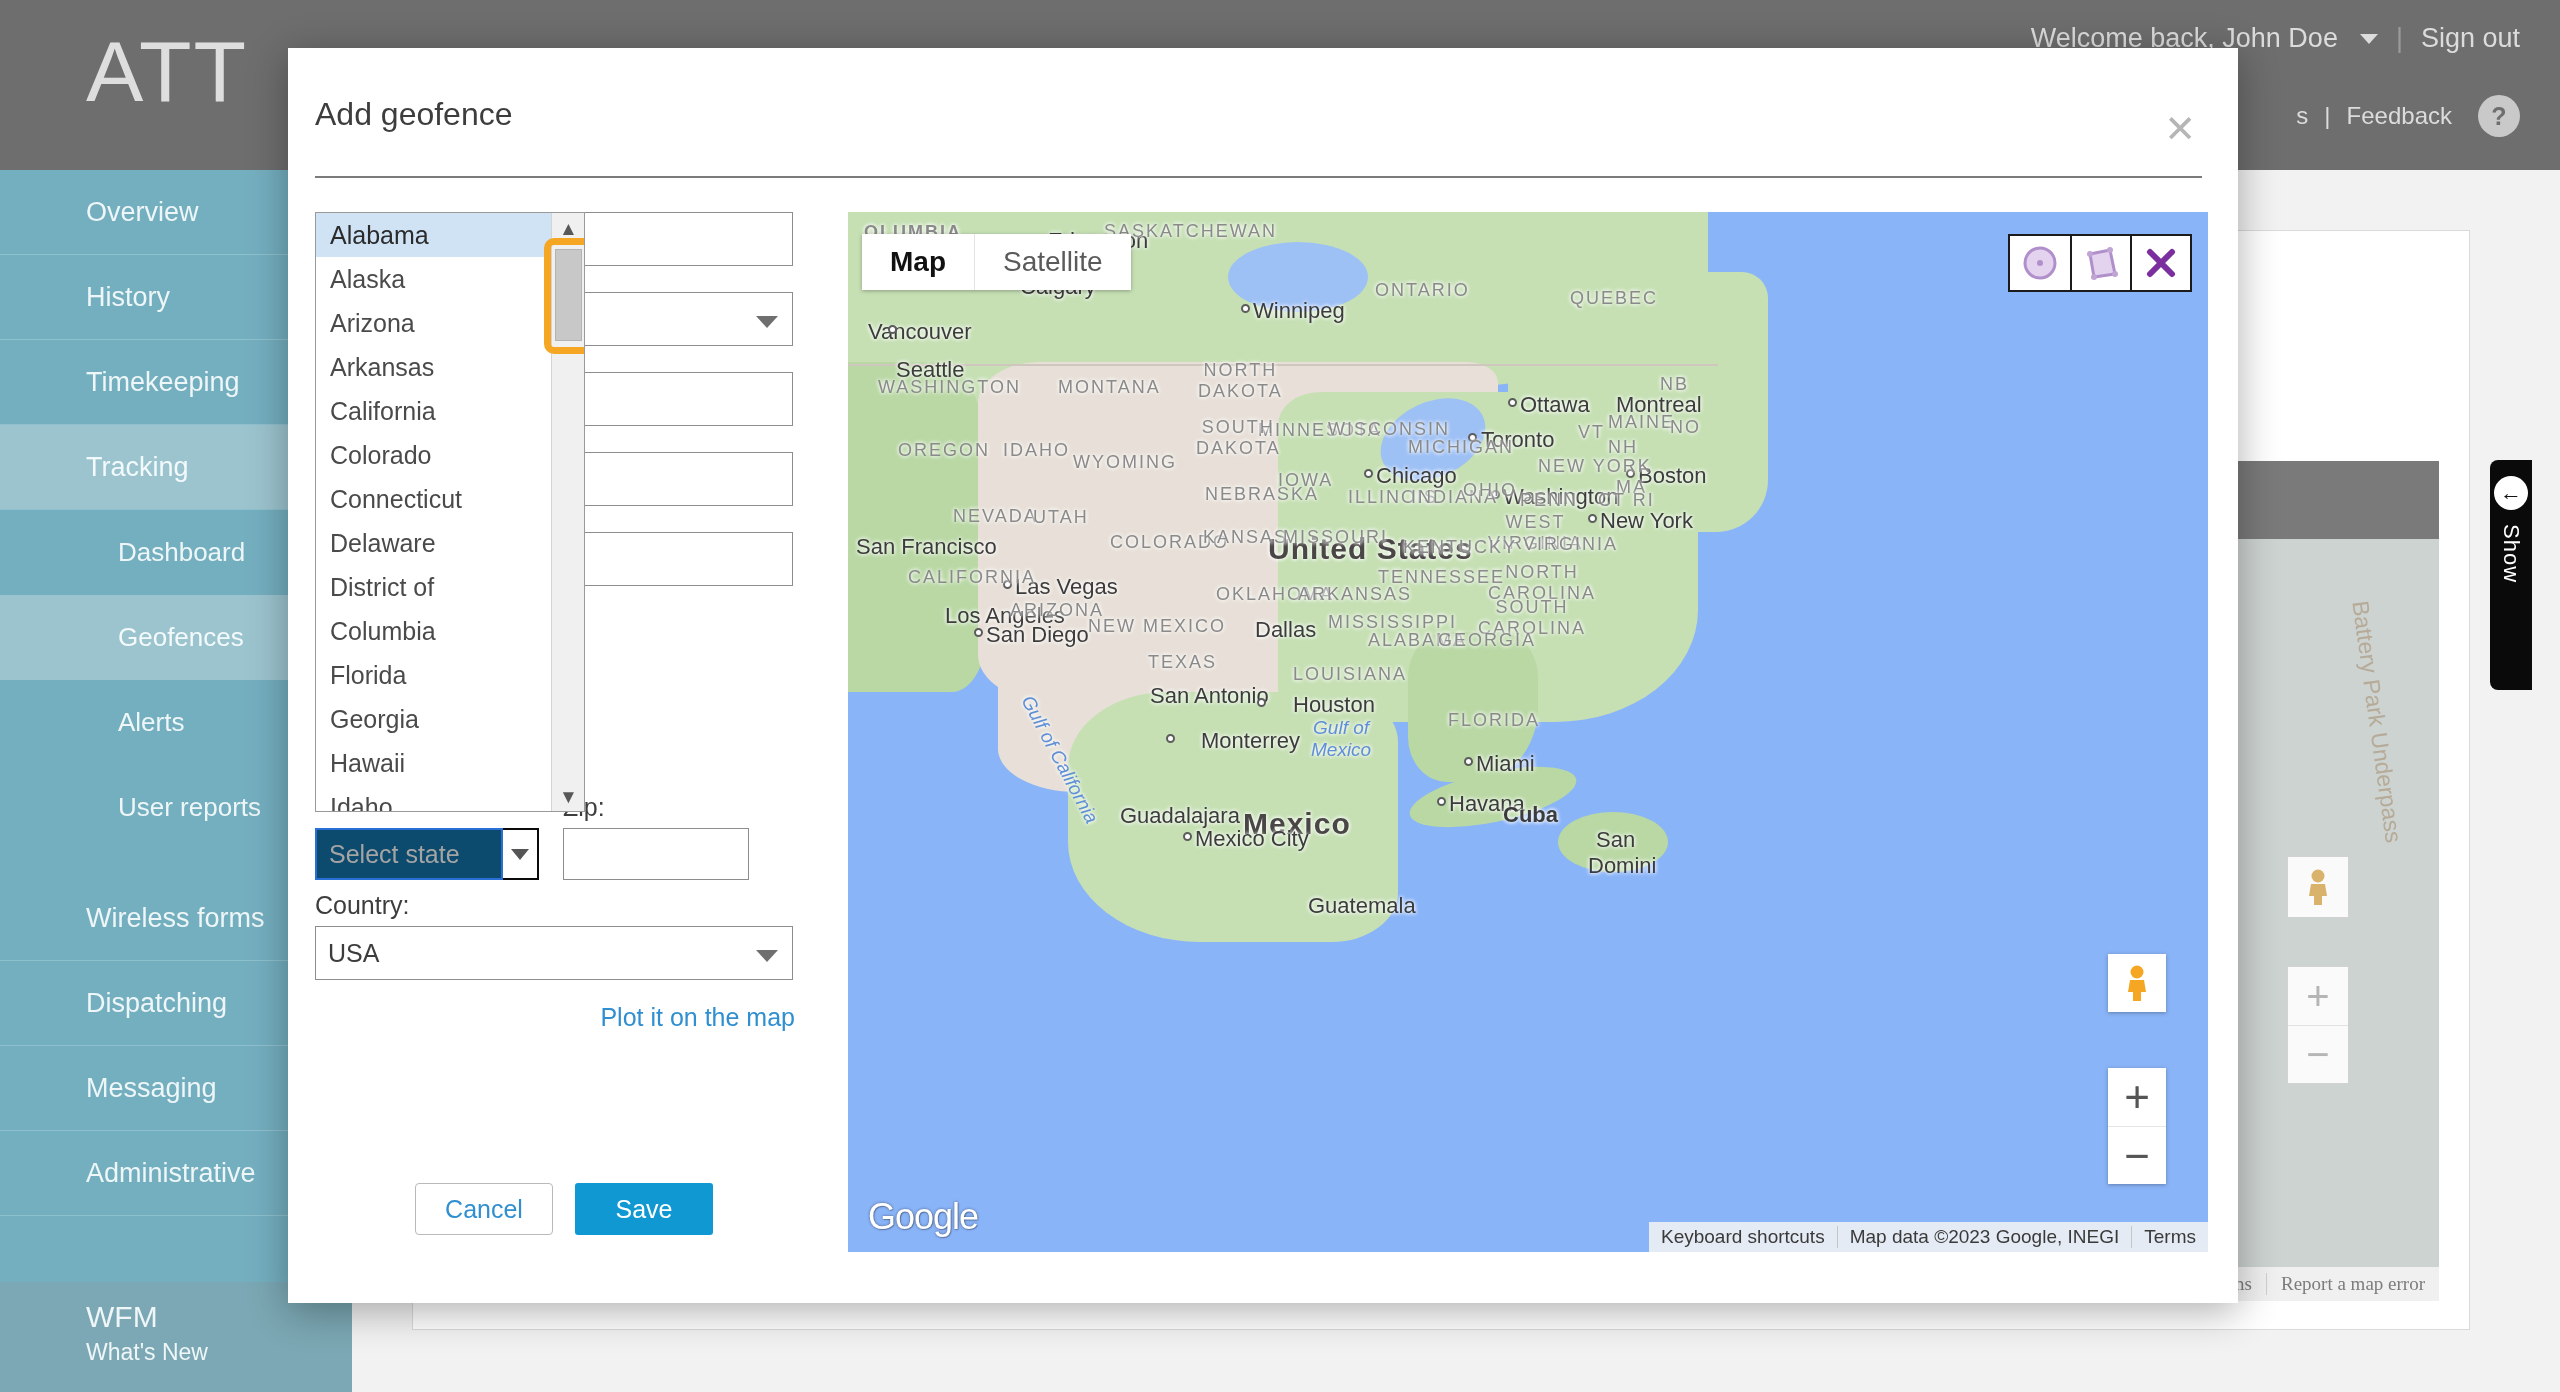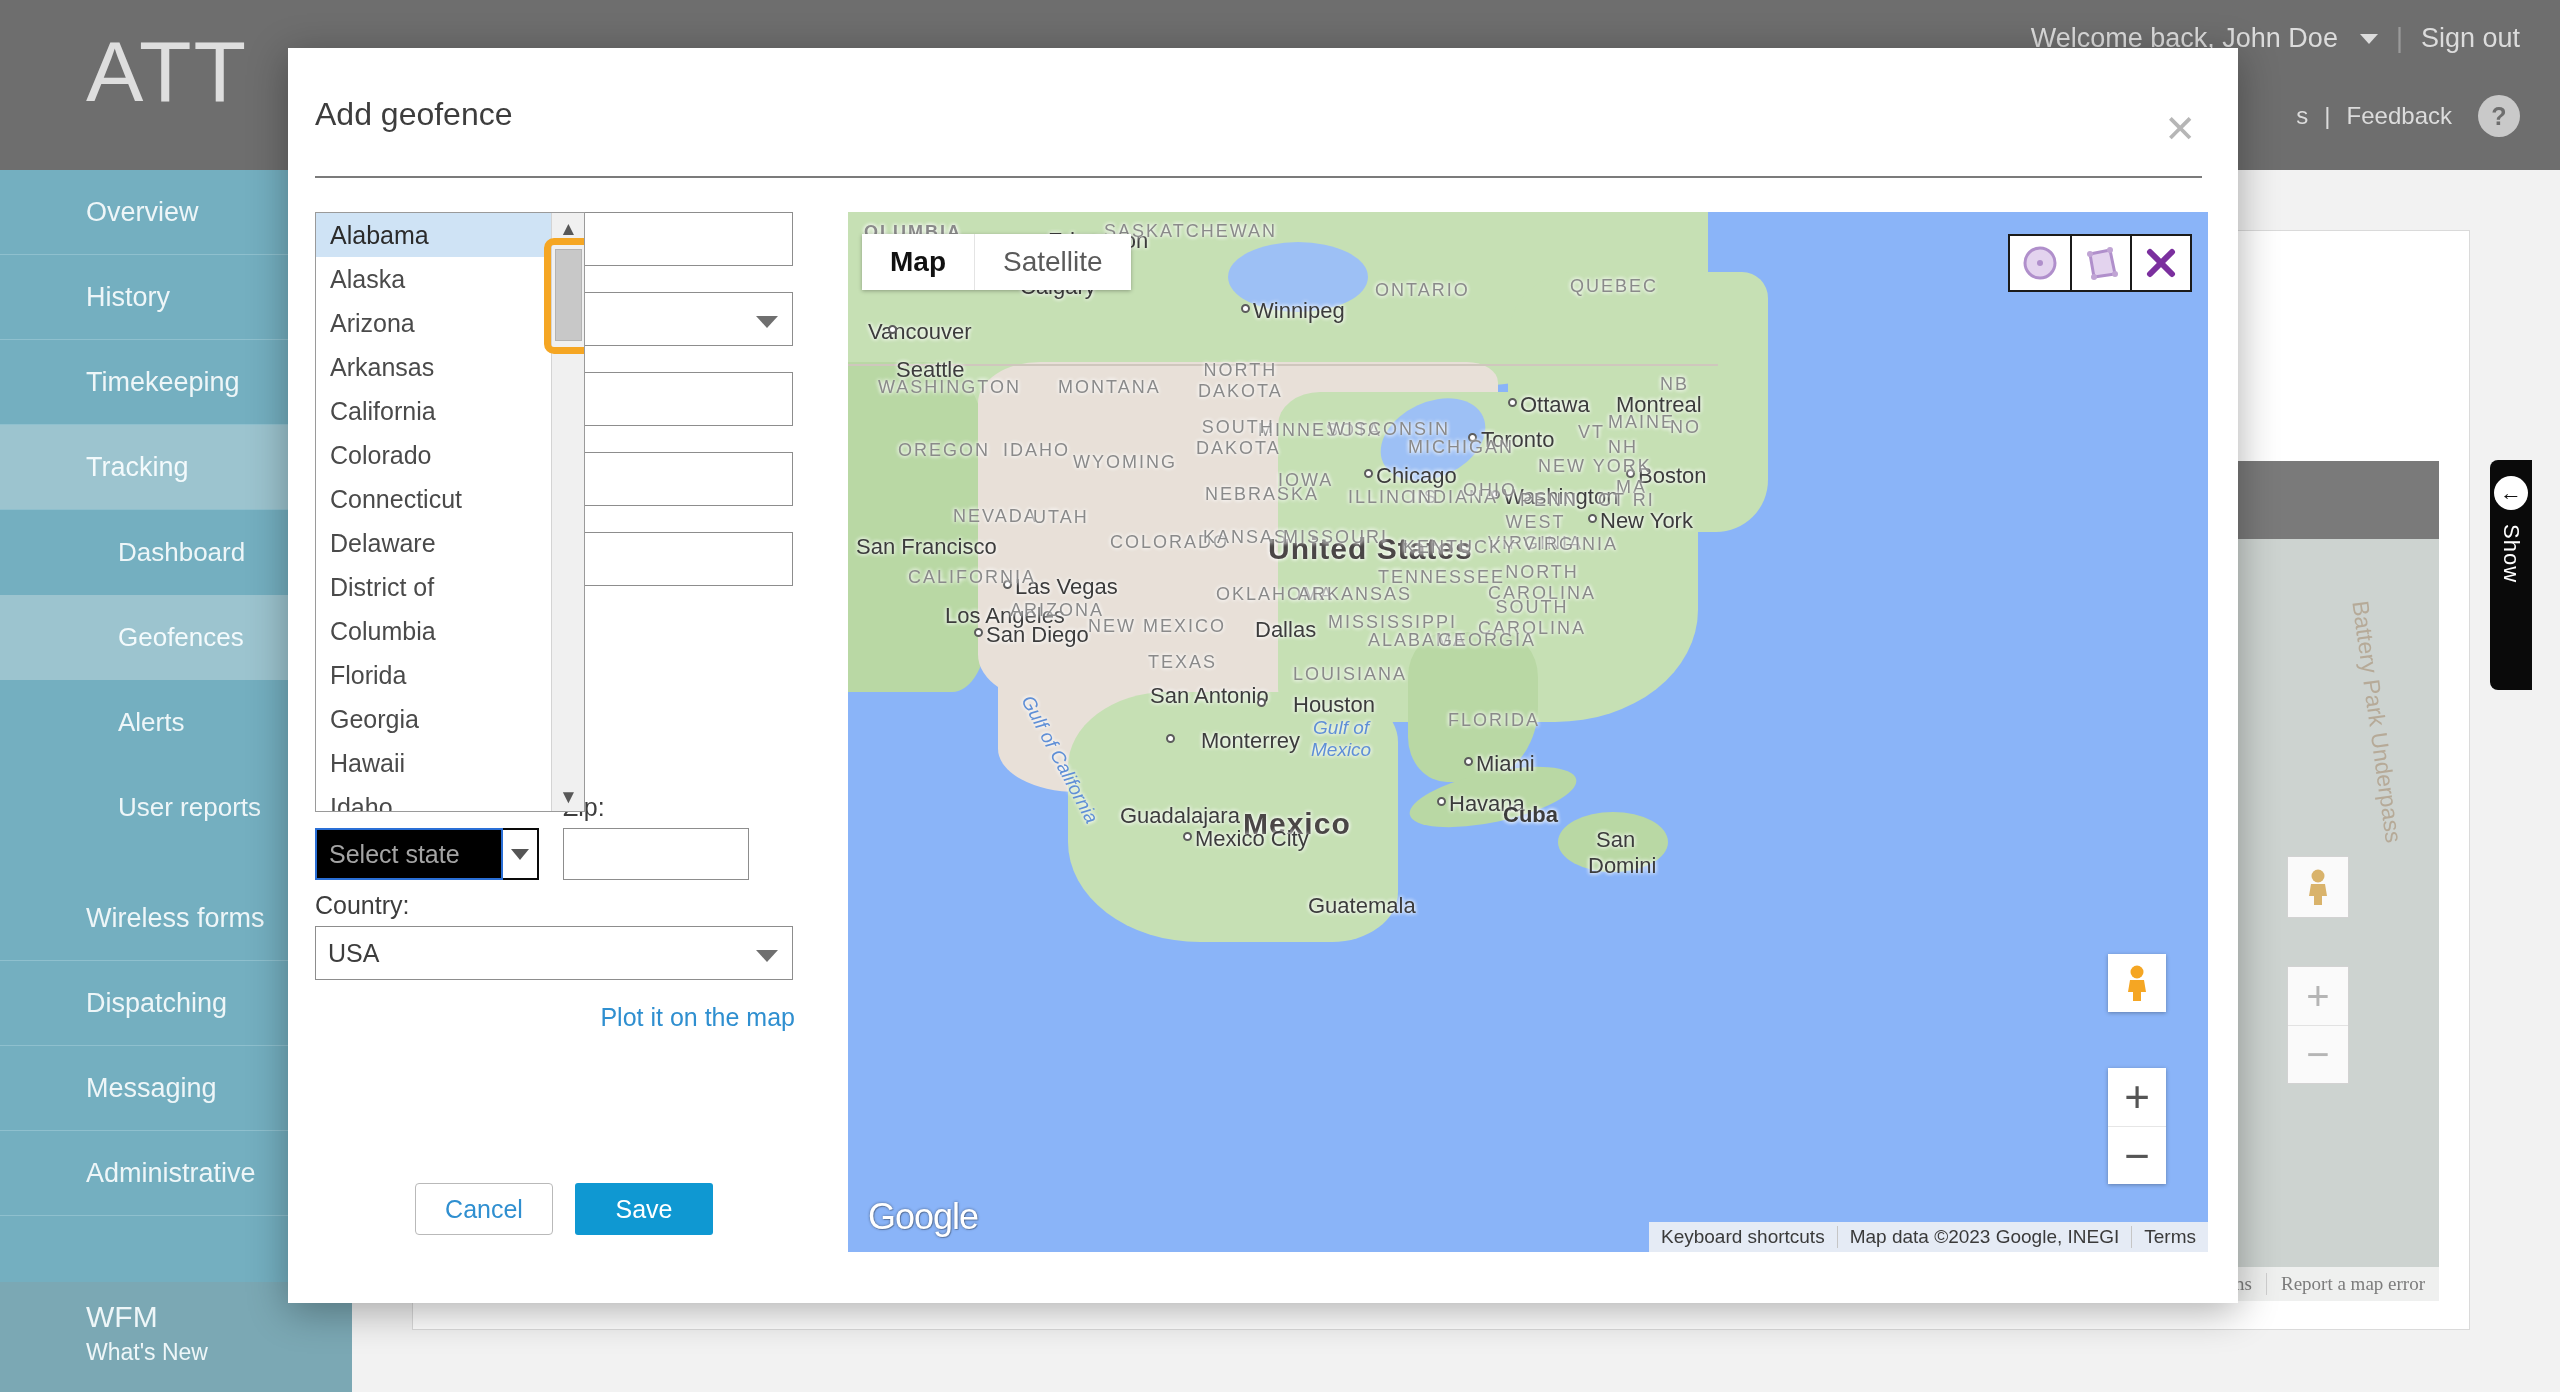--- a/index.html
+++ b/index.html
@@ -181,21 +181,21 @@
     width: 0; height: 0;
     border-left: 11px solid transparent; border-right: 11px solid transparent;
     border-top: 12px solid #6f6f6f;
   }
   .row-state {
     position: absolute; left: 27px; top: 745px;
     display: flex; gap: 24px; align-items: flex-end;
   }
   .state-combo {
     position: relative; width: 188px; height: 52px;
-    border: 2px solid #2a6fd6; background: #000000;
+    border: 2px solid #2a6fd6; background: #0c4a6e;
     display: flex; align-items: center; padding-left: 12px;
     font-size: 25px; color: #a4a4a4;
   }
   .state-combo-btn {
     width: 36px; height: 52px; border: 2px solid #0a0a0a;
     border-left: none; background: #fff;
     display: flex; align-items: center; justify-content: center;
   }
   .state-combo-btn i {
     width: 0; height: 0;
@@ -618,21 +618,21 @@
       <div class="dot" style="left:126px; top:416px;"></div>
       <div class="dot" style="left:409px; top:486px;"></div>
       <div class="dot" style="left:318px; top:522px;"></div>
       <div class="dot" style="left:616px; top:545px;"></div>
       <div class="dot" style="left:589px; top:585px;"></div>
       <div class="dot" style="left:335px; top:620px;"></div>
 
       <div class="mlabel state" style="left:16px; top:10px;font-weight:bold;">OLUMBIA</div>
       <div class="mlabel state" style="left:256px; top:9px;">SASKATCHEWAN</div>
       <div class="mlabel state" style="left:527px; top:68px;">ONTARIO</div>
-      <div class="mlabel state" style="left:722px; top:64px;">QUEBEC</div>
+      <div class="mlabel state" style="left:722px; top:76px;">QUEBEC</div>
       <div class="mlabel state" style="left:30px; top:165px;">WASHINGTON</div>
       <div class="mlabel state" style="left:210px; top:165px;">MONTANA</div>
       <div class="mlabel state" style="left:350px; top:148px; white-space:pre-line; text-align:center;">NORTH
 DAKOTA</div>
       <div class="mlabel state" style="left:410px; top:208px;">MINNESOTA</div>
       <div class="mlabel state" style="left:348px; top:205px; white-space:pre-line; text-align:center;">SOUTH
 DAKOTA</div>
       <div class="mlabel state" style="left:480px; top:207px;">WISCONSIN</div>
       <div class="mlabel state" style="left:560px; top:225px;">MICHIGAN</div>
       <div class="mlabel state" style="left:50px; top:228px;">OREGON</div>

